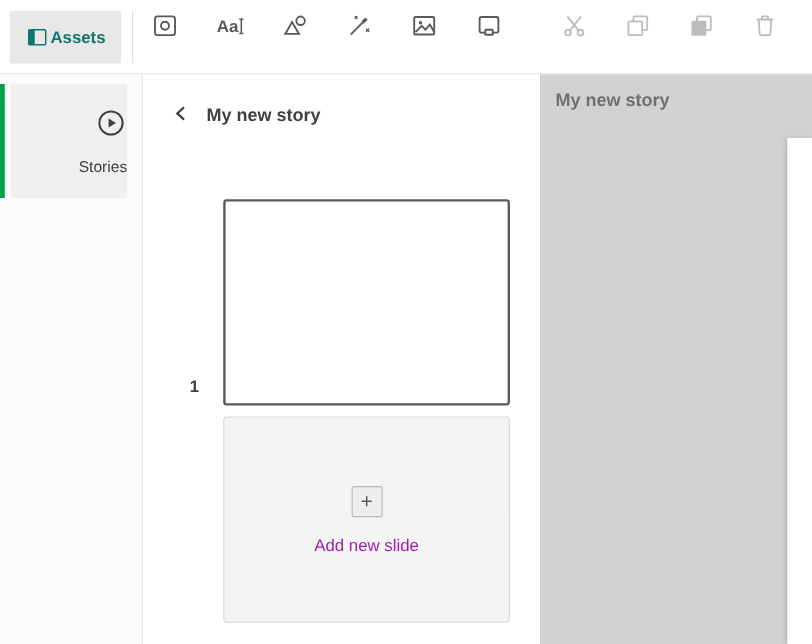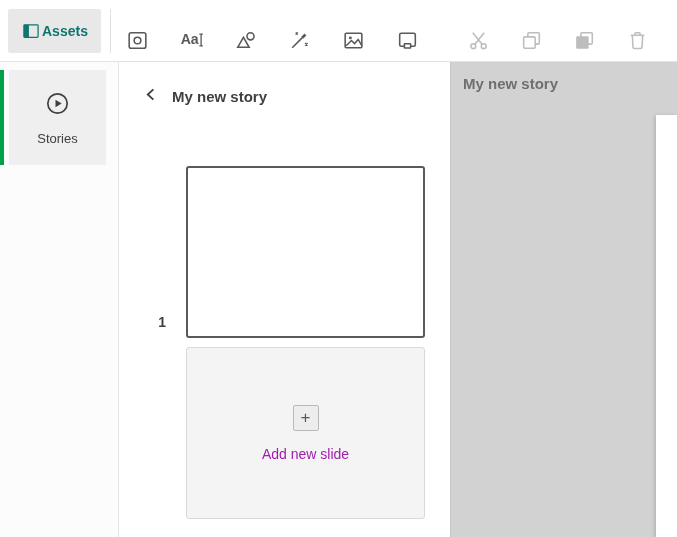--- a/index.html
+++ b/index.html
@@ -39,21 +39,21 @@
   }
   .toolbar-divider {
     width: 1px; height: 44px;
     background: #e0e0e0;
     margin-left: 9px;
   }
   .tool-group { display: flex; align-items: center; }
   .tool-btn {
     width: 54px; height: 44px;
     background: none; border: none;
-    display: flex; align-items: flex-end; justify-content: center;
+    display: flex; align-items: flex-start; justify-content: center;
     color: #595959;
     cursor: pointer;
   }
   .edit-group { margin-left: auto; margin-right: 13px; }
   .edit-group .tool-btn { width: 53px; }
   .tool-btn.disabled { color: #bdbdbd; cursor: default; }
   .tool-btn svg, .assets-btn svg { display: block; }
 
   
   .main { flex: 1; display: flex; min-height: 0; }
@@ -69,21 +69,21 @@
   .stories-indicator {
     position: absolute; left: 0; top: 8px;
     width: 4px; height: 95px;
     background: #00a14b;
   }
   .stories-item {
     position: absolute; left: 9px; top: 8px;
     width: 97px; height: 95px;
     background: #efefef;
     display: flex; flex-direction: column;
-    align-items: center; justify-content: center;
+    align-items: flex-end; justify-content: center;
     gap: 10px;
     cursor: pointer;
   }
   .stories-item .label { font-size: 13px; color: #404040; }
   .stories-item svg { color: #404040; }
 
   
   .slide-panel {
     flex: 0 0 332px;
     width: 332px;

